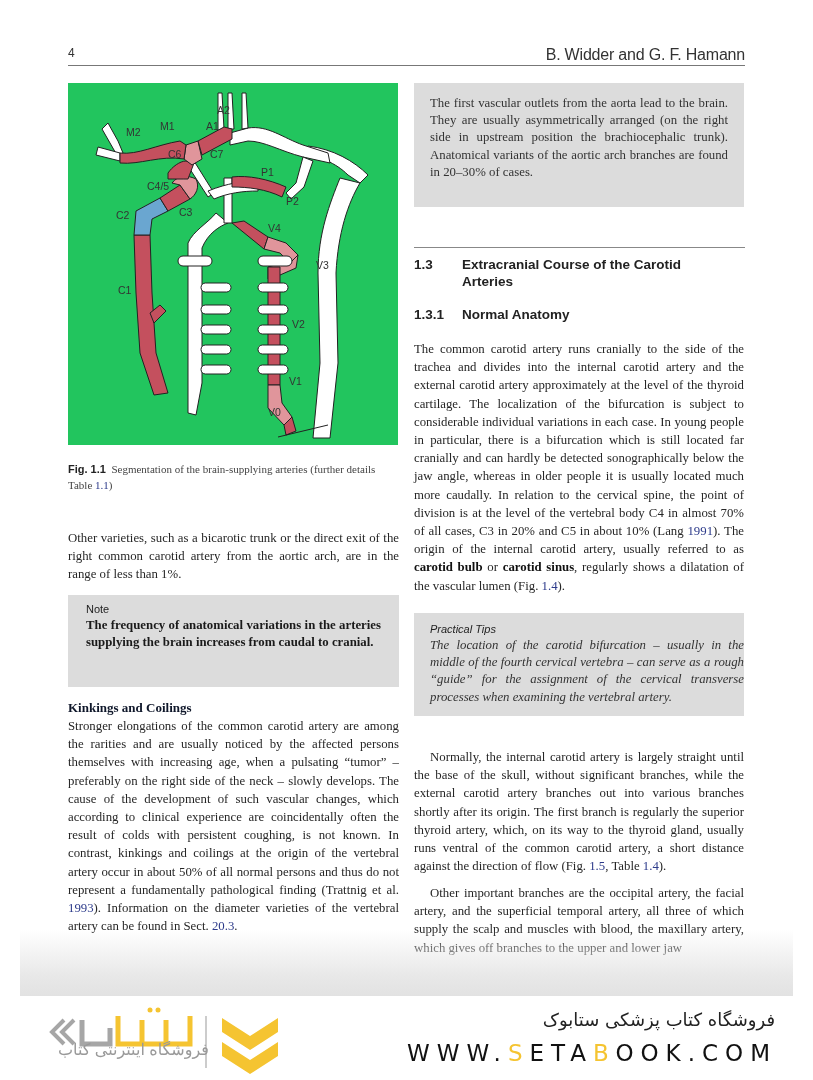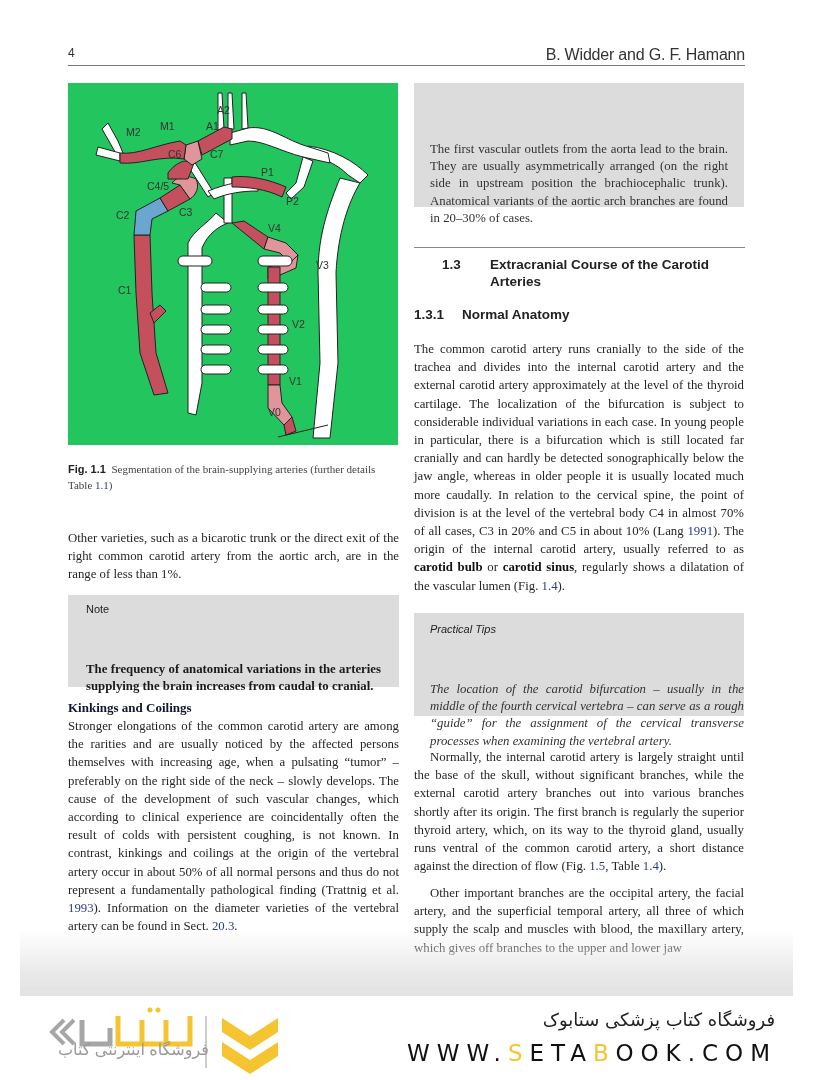--- a/index.html
+++ b/index.html
@@ -19,21 +19,21 @@
 
   .caption { position: absolute; left: 68px; top: 461px; width: 331px; font-size: 11px; line-height: 16px; color: #444; }
   .caption .fig-num { font-family: "Liberation Sans", sans-serif; font-weight: bold; color: #222; }
   .link { color: #2c3a8a; }
 
   .para { position: absolute; font-size: 12.8px; line-height: 18.2px; text-align: justify; color: #262626; }
   .para b { font-weight: bold; color: #111; }
 
   .box { position: absolute; background: #dcdcdc; }
   .box-title { font-family: "Liberation Sans", sans-serif; font-size: 11px; color: #222; margin-bottom: 2px; }
-  .box-text { font-size: 12.8px; line-height: 17.2px; text-align: justify; color: #333; margin-top: 46px; }
+  .box-text { font-size: 12.8px; line-height: 17.2px; text-align: justify; color: #333; }
   .box-text.bold { font-weight: bold; color: #1a1a1a; }
 
   .section-rule { position: absolute; left: 414px; right: 68px; top: 247px; border-top: 1.5px solid #888; }
   .section-heading { position: absolute; font-family: "Liberation Sans", sans-serif; font-weight: bold; font-size: 13.5px; color: #222; line-height: 17px; }
   .section-heading .num { position: absolute; left: 0; top: 0; }
   .section-heading .title { position: absolute; left: 48px; top: 0; width: 260px; }
 
   .subhead { position: absolute; left: 68px; top: 700px; font-weight: bold; font-size: 13px; color: #0f172a; }
 
   .fade { position: absolute; left: 20px; right: 20px; top: 930px; height: 66px; background: linear-gradient(to bottom, rgba(255,255,255,0), #e8e8e8 70%, #e2e2e2); }
@@ -163,21 +163,21 @@
   <span>Stronger elongations of the common carotid artery are among the rarities and are usually noticed by the affected persons themselves with increasing age, when a pulsating “tumor” – preferably on the right side of the neck – slowly develops. The cause of the development of such vascular changes, which according to clinical experience are coincidentally often the result of colds with persistent coughing, is not known. In contrast, kinkings and coilings at the origin of the vertebral artery occur in about 50% of all normal persons and thus do not represent a fundamentally pathological finding (Trattnig et al. </span><span class="link">1993</span><span>). Information on the diameter varieties of the vertebral artery can be found in Sect. </span><span class="link">20.3</span><span>.</span>
 </div>
 
 <div class="box" style="left:414px; top:83px; width:330px; height:124px;">
   <div style="padding:12px 16px 0 16px;">
     <div class="box-text">The first vascular outlets from the aorta lead to the brain. They are usually asymmetrically arranged (on the right side in upstream position the brachiocephalic trunk). Anatomical variants of the aortic arch branches are found in 20–30% of cases.</div>
   </div>
 </div>
 
 <div class="section-rule"></div>
-<div class="section-heading" style="left:414px; top:256px; width:330px; height:36px;margin-left:28px;">
+<div class="section-heading" style="left:414px; top:256px; width:330px; height:36px;">
   <span class="num">1.3</span>
   <span class="title">Extracranial Course of the Carotid Arteries</span>
 </div>
 <div class="section-heading" style="left:414px; top:306px; width:330px; height:18px;">
   <span class="num">1.3.1</span>
   <span class="title">Normal Anatomy</span>
 </div>
 
 <div class="para" style="left:414px; top:340px; width:330px;">
   <span>The common carotid artery runs cranially to the side of the trachea and divides into the internal carotid artery and the external carotid artery approximately at the level of the thyroid cartilage. The localization of the bifurcation is subject to considerable individual variations in each case. In young people in particular, there is a bifurcation which is still located far cranially and can hardly be detected sonographically below the jaw angle, whereas in older people it is usually located much more caudally. In relation to the cervical spine, the point of division is at the level of the vertebral body C4 in almost 70% of all cases, C3 in 20% and C5 in about 10% (Lang </span><span class="link">1991</span><span>). The origin of the internal carotid artery, usually referred to as </span><b>carotid bulb</b><span> or </span><b>carotid sinus</b><span>, regularly shows a dilatation of the vascular lumen (Fig. </span><span class="link">1.4</span><span>).</span>

